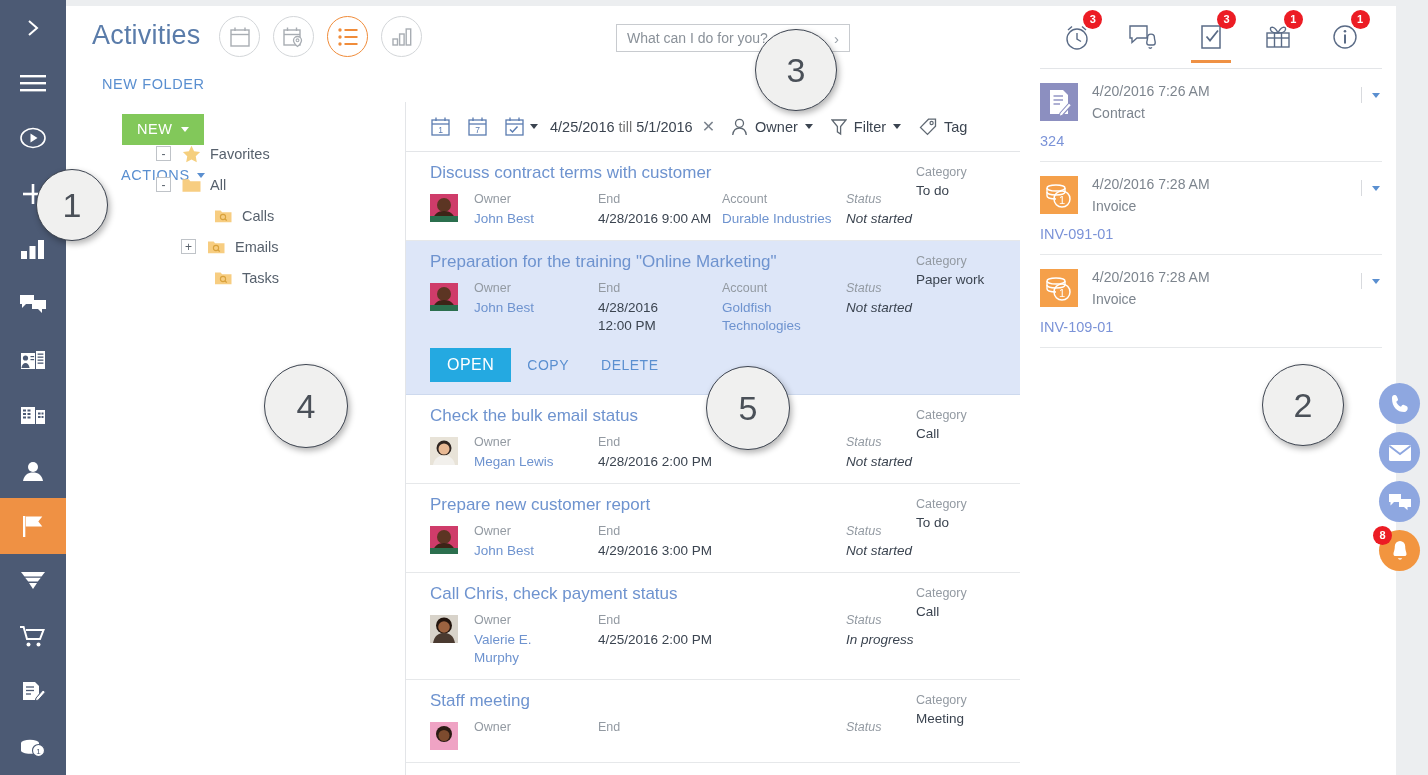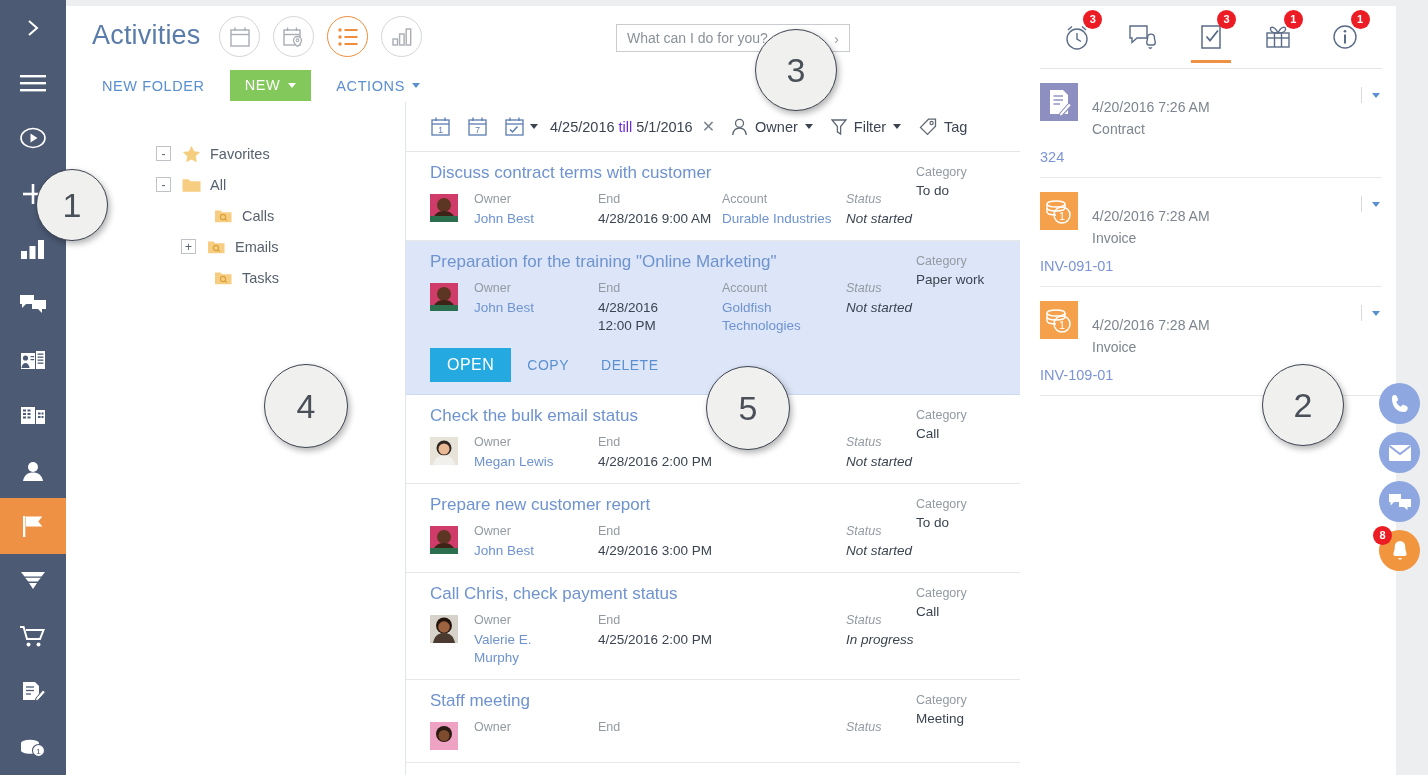--- a/index.html
+++ b/index.html
@@ -37,21 +37,21 @@
   }
   .view-icons { position:absolute; left:153px; top:10px; display:flex; gap:13px; }
   .vbtn {
     width:41px; height:41px; border-radius:50%; border:1px solid #d3d6d9;
     display:flex; align-items:center; justify-content:center; cursor:pointer;
     background:#fff;
   }
   .vbtn.sel { border-color:#f08c3a; }
   .vbtn svg { display:block; }
 
-  .toolbar { position:absolute; left:26px; top:64px; display:flex; align-items:center; gap:4px; }
+  .toolbar { position:absolute; left:26px; top:64px; display:flex; align-items:flex-end; gap:16px;flex-direction:column; }
   .tb-link {
     font-size:14.5px; color:#5a8fd0; letter-spacing:.6px; cursor:pointer;
     padding:6px 10px; text-transform:uppercase;
   }
   .btn-new {
     background:#82c85a; color:#ffffff; font-size:14.5px; letter-spacing:.6px;
     padding:7px 15px 8px 15px; margin:0 11px; cursor:pointer; text-transform:uppercase;
     display:flex; align-items:center; gap:8px;
   }
   .caret { width:0;height:0;border-left:4.5px solid transparent;border-right:4.5px solid transparent;border-top:5px solid currentColor; display:inline-block; }
@@ -90,21 +90,21 @@
   
   .vdiv { position:absolute; left:339px; top:96px; width:1px; height:673px; background:#e3e5e8; }
 
   .list { position:absolute; left:340px; top:96px; width:614px; height:673px; background:#fff; }
   .filterbar {
     height:50px; display:flex; align-items:center; padding:0 0 0 24px; gap:0;
     border-bottom:1px solid #e3e5e8;
   }
   .fb-ico { margin-right:16px; cursor:pointer; display:flex; align-items:center; }
   .fb-range { font-size:14.5px; color:#3b4450; white-space:nowrap; }
-  .fb-range .till { color:#6d28d9; }
+  .fb-range .till { color:#737373; }
   .fb-x { margin:0 16px 0 9px; color:#7b838d; font-size:16px; cursor:pointer; }
   .fb-grp { display:flex; align-items:center; gap:7px; font-size:14.5px; color:#3b4450; cursor:pointer; margin-right:18px; }
 
   .row { border-bottom:1px solid #e6e8ea; padding:11px 0 12px 24px; position:relative; cursor:pointer; }
   .row.sel { background:#dde6f8; border-bottom-color:#cdd9ee; }
   .row-title { font-size:17px; color:#6e93cf; font-weight:400; margin-bottom:9px; }
   .row-body { display:flex; align-items:flex-start; }
   .avatar { width:28px; height:28px; flex:0 0 28px; margin-right:16px; margin-top:2px; overflow:hidden; }
   .fields { display:flex; flex:1; }
   .fld { width:124px; }
@@ -134,21 +134,21 @@
   .badge {
     position:absolute; top:-1px; right:-1px; background:#ec1c24; color:#fff;
     font-size:11px; font-weight:bold; min-width:19px; height:19px; border-radius:50%;
     display:flex; align-items:center; justify-content:center; line-height:1;
   }
   .rtabs-line { height:1px; background:#e3e5e8; margin:0 14px; }
 
   .ritem { padding:14px 18px 12px 14px; position:relative; }
   .ritem-top { display:flex; align-items:flex-start; }
   .ritem-ico { width:38px; height:38px; flex:0 0 38px; margin-right:14px; display:flex; align-items:center; justify-content:center; }
-  .ritem-date { font-size:14px; color:#7d858e; margin-bottom:6px;margin-top:16px; }
+  .ritem-date { font-size:14px; color:#7d858e; margin-bottom:6px; }
   .ritem-type { font-size:14px; color:#7d858e; }
   .ritem-dd { position:absolute; right:16px; top:18px; color:#5a8fd0; cursor:pointer; display:flex; align-items:center; gap:10px;}
   .ritem-dd .sep { width:1px; height:16px; background:#d8dade; display:block; }
   .ritem-link { font-size:14.5px; color:#7b93d8; margin-top:12px; cursor:pointer; }
   .rdiv { height:1px; background:#e6e8ea; margin:0 14px; }
 
   
   .fabs { position:absolute; right:8px; top:383px; display:flex; flex-direction:column; gap:8px; align-items:center; }
   .fab { width:41px; height:41px; border-radius:50%; display:flex; align-items:center; justify-content:center; cursor:pointer; position:relative; }
   .fab.blue { background:#8ea7e0; }

